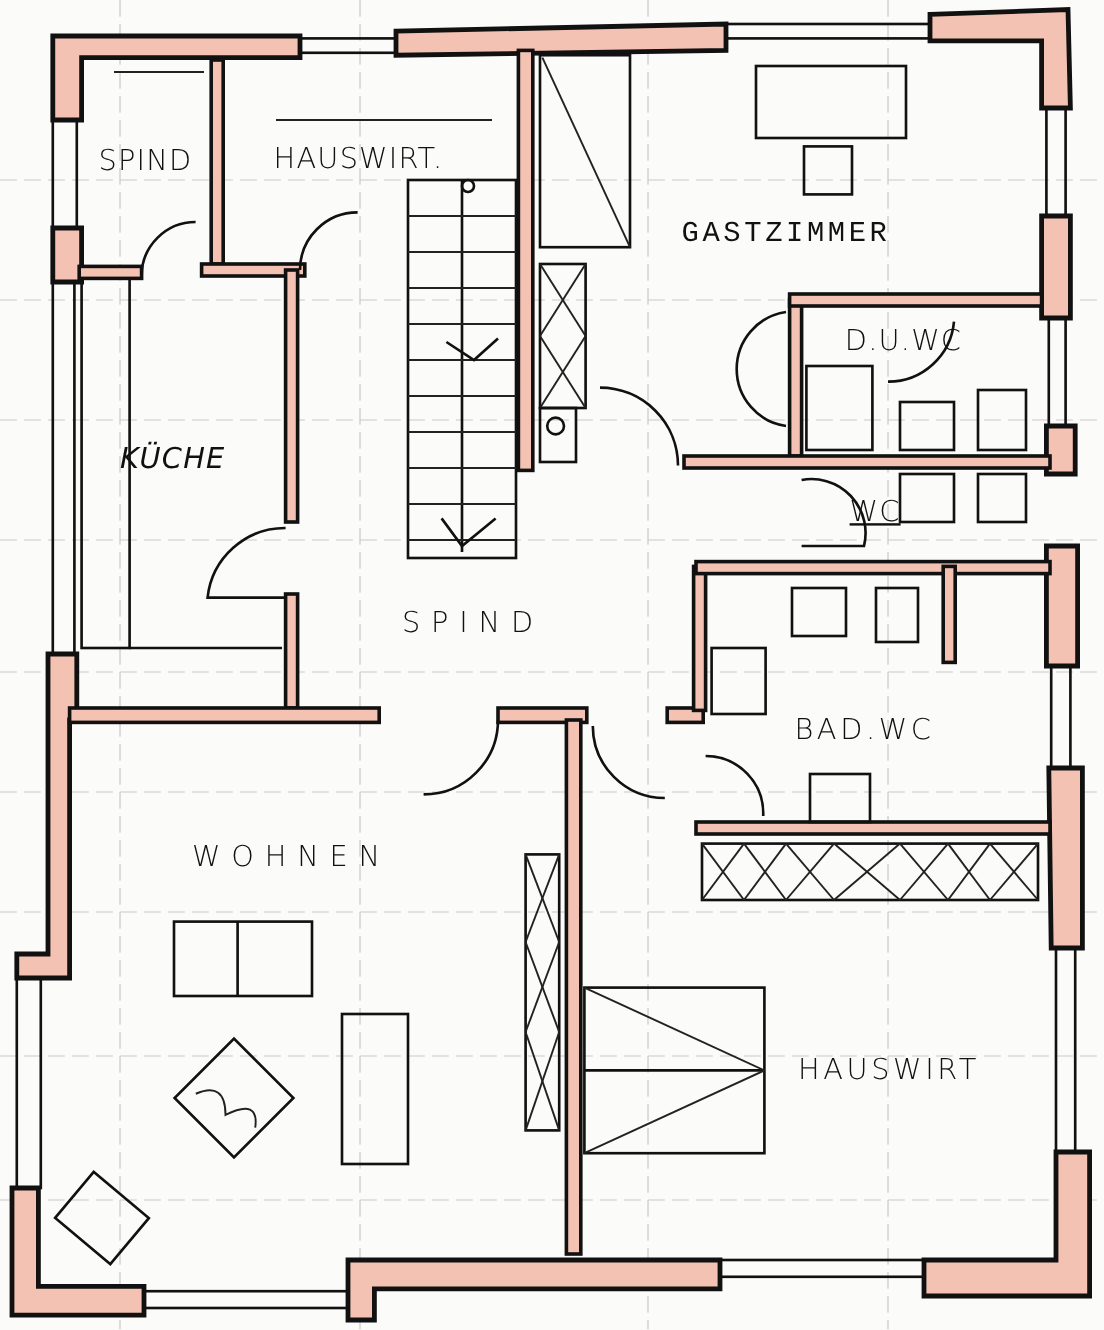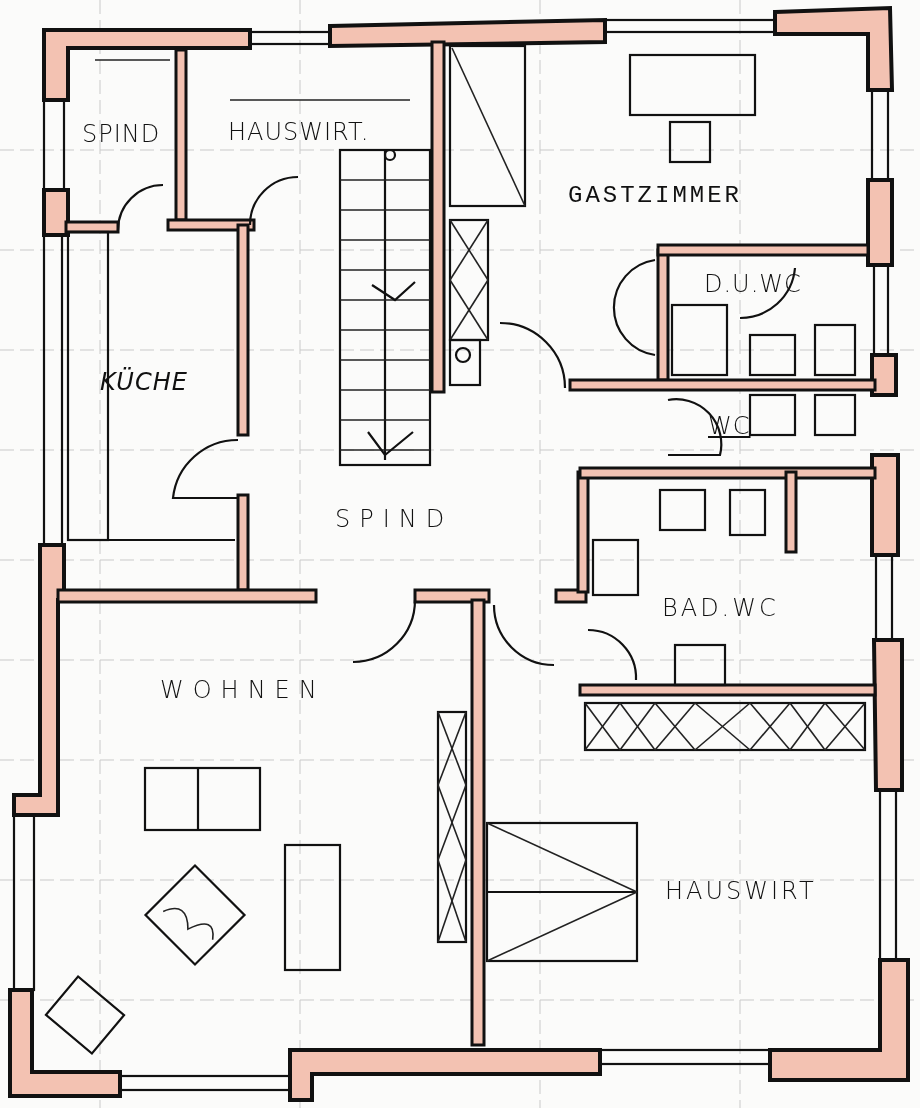--- a/index.html
+++ b/index.html
@@ -204,14 +204,14 @@
 </svg>
 
 <div class="label" style="left:82px;top:120px;">SPIND</div>
 <div class="label" style="left:212px;top:118px;margin-left:16px;">HAUSWIRT.</div>
 <div class="label" style="left:568px;top:182px;letter-spacing:3px;font-family:Liberation Mono, monospace;">GASTZIMMER</div>
 <div class="label" style="left:704px;top:270px;">D.U.WC</div>
 <div class="label" style="left:100px;top:368px;font-style:italic;">KÜCHE</div>
 <div class="label" style="left:708px;top:412px;text-decoration:underline;">WC</div>
 <div class="label wide" style="left:335px;top:505px;">SPIND</div>
 <div class="label" style="left:662px;top:582px;letter-spacing:3px;margin-top:12px;">BAD.WC</div>
-<div class="label wide" style="left:160px;top:676px;">WOHNEN</div>
+<div class="label wide" style="left:160px;top:700px;">WOHNEN</div>
 <div class="label" style="left:665px;top:877px;letter-spacing:3px;">HAUSWIRT</div>
 
 </body></html>

